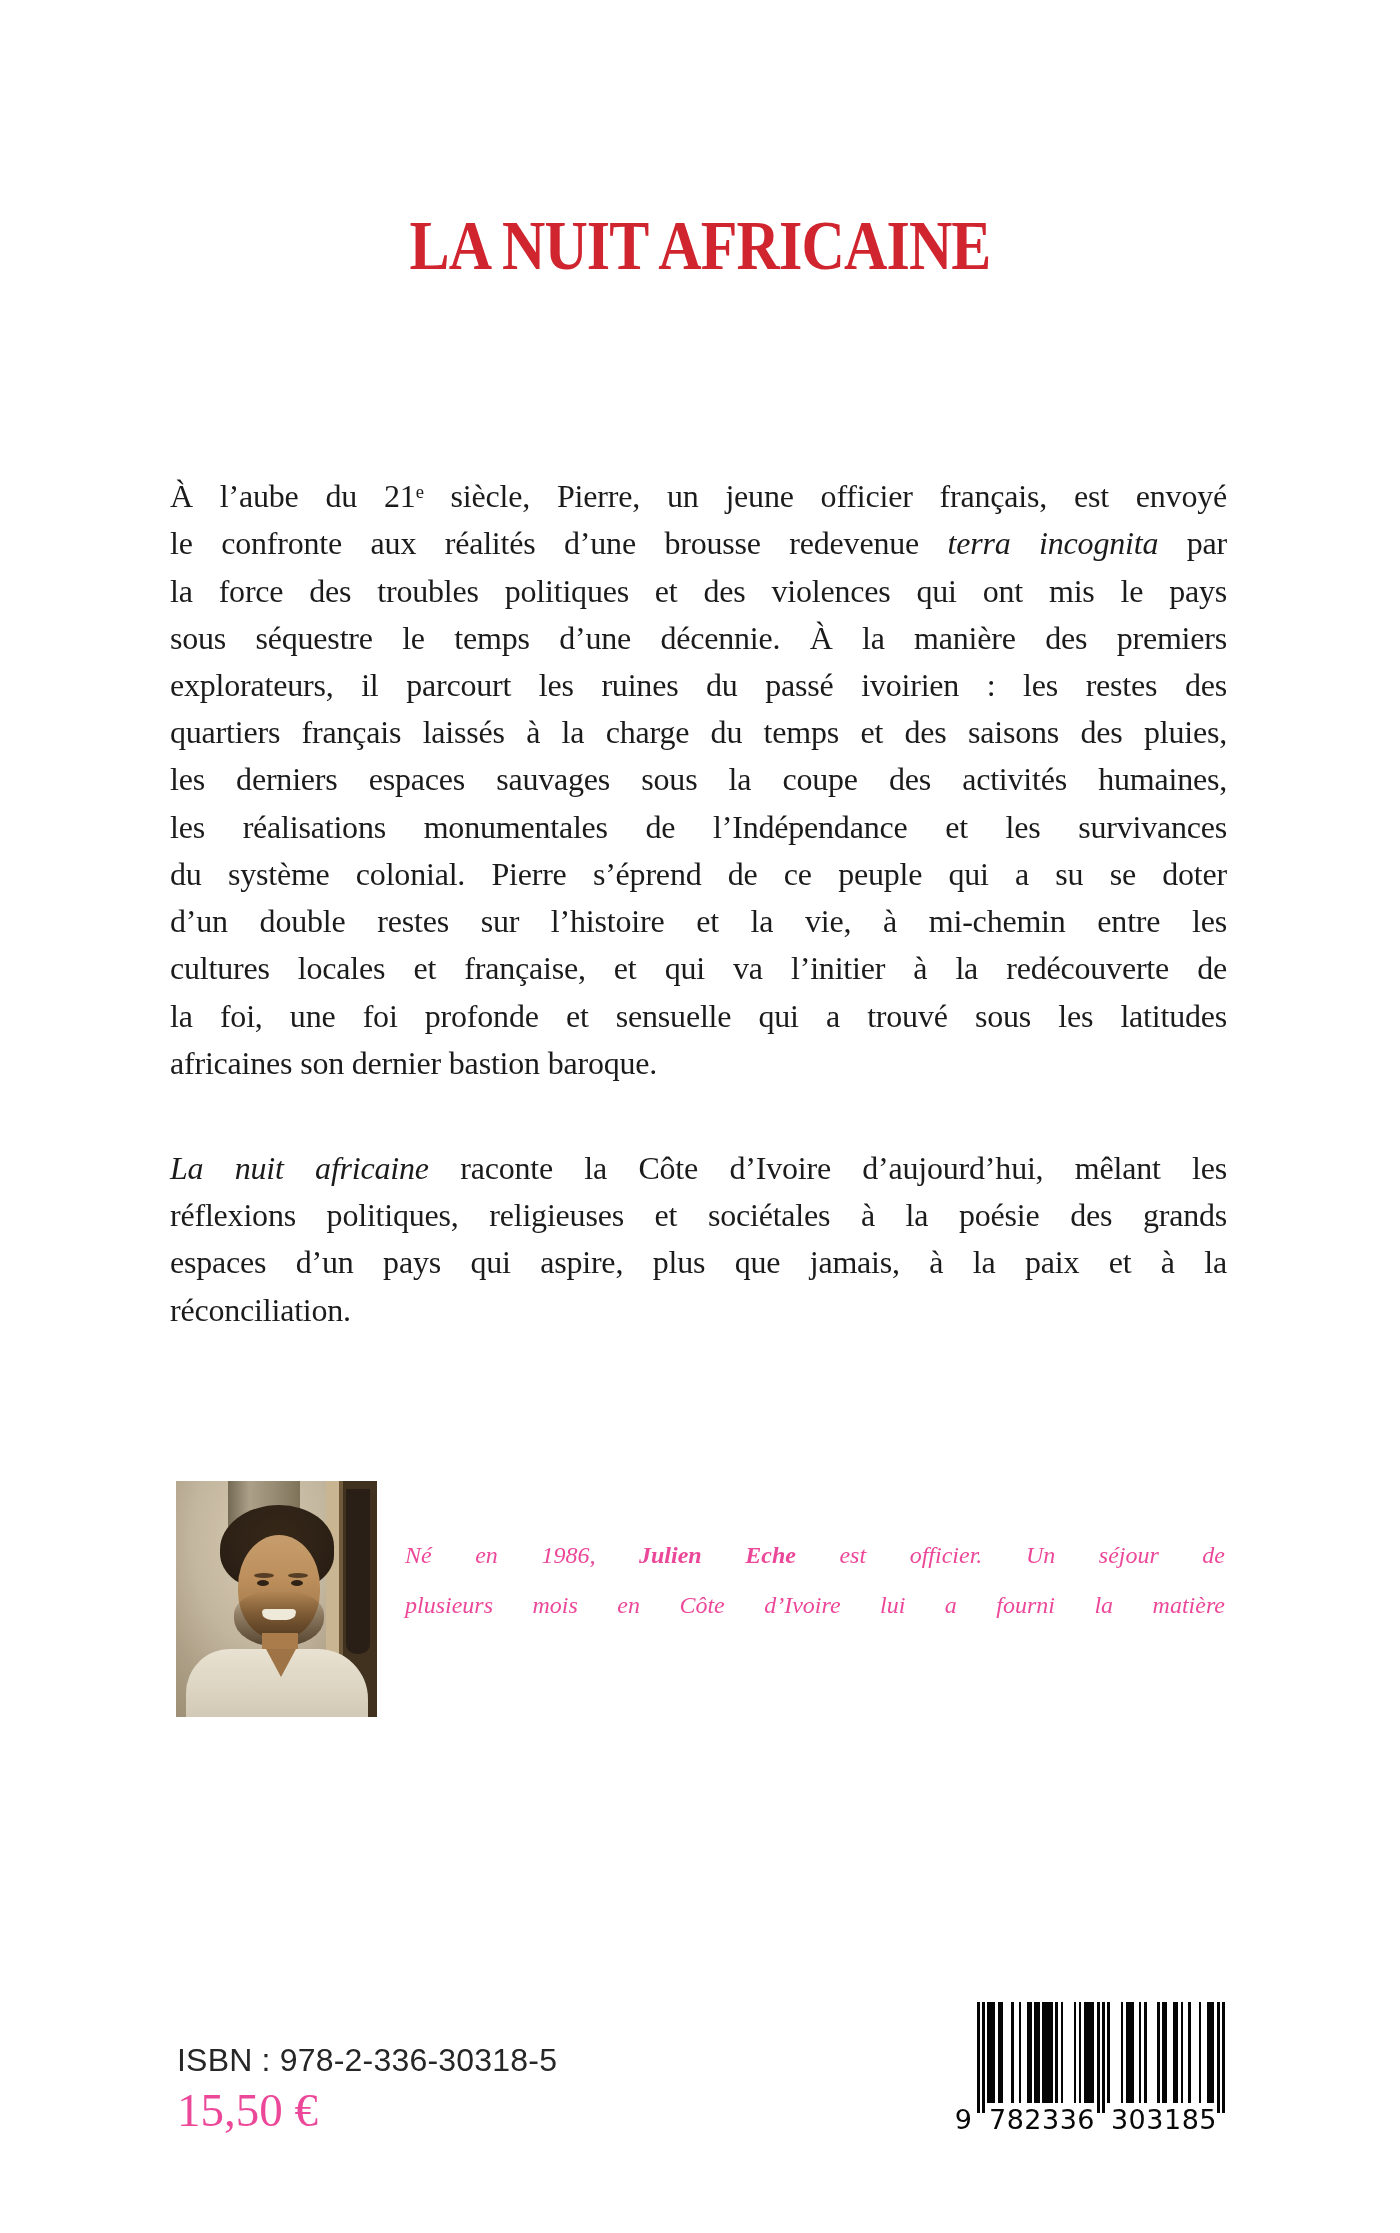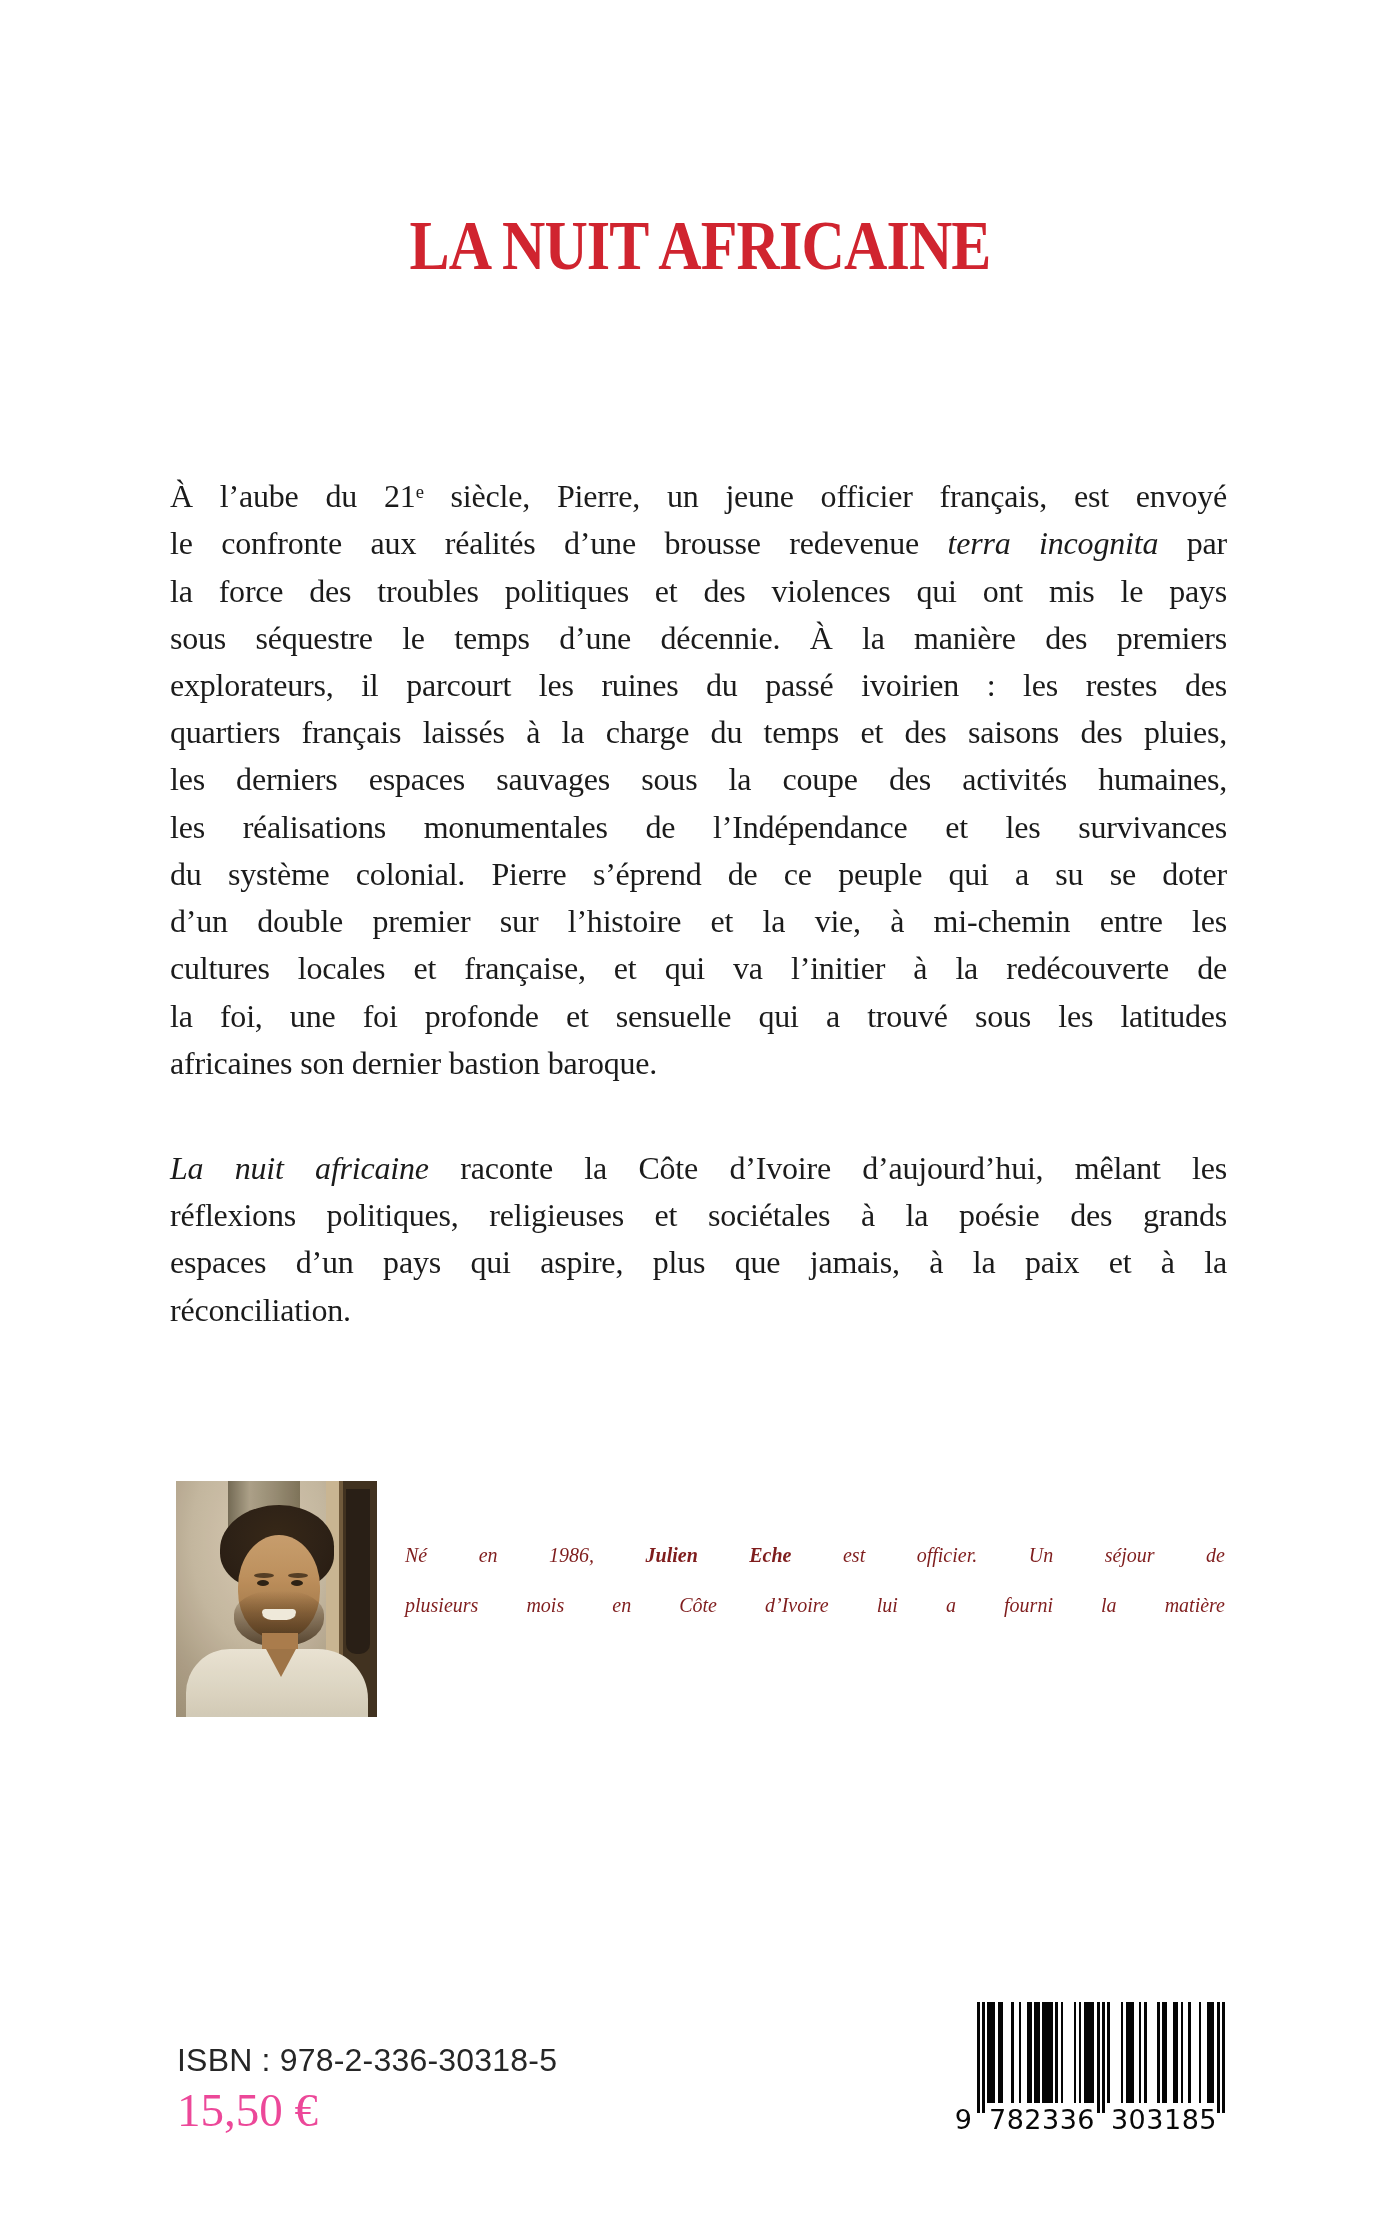--- a/index.html
+++ b/index.html
@@ -74,21 +74,21 @@
   .ph-neck{position:absolute;left:86px;top:152px;width:36px;height:34px;background:#a87a4a;}
   .ph-shirt{position:absolute;left:10px;top:168px;width:182px;height:68px;
     background:linear-gradient(180deg,#ebe6d8 0%,#ddd7c6 60%,#d2ccba 100%);
     border-radius:44px 50px 0 0;}
   .ph-collar{position:absolute;left:90px;top:168px;width:30px;height:28px;
     background:#9c7144;clip-path:polygon(0 0,100% 0,50% 100%);}
   .ph-tint{position:absolute;inset:0;background:rgba(205,170,120,0.06);}
 
   .author-bio{
     position:absolute;left:405px;top:1530px;width:820px;
-    font-size:20px;font-style:italic;color:#7f1d1d;
+    font-size:24px;font-style:italic;color:#ec4899;
   }
   .author-bio .line{line-height:50px;}
   .author-bio .bseg{font-weight:bold;}
 
   
   .isbn-text{
     position:absolute;left:177px;top:2042px;
     font-family:"Liberation Sans", sans-serif;
     font-size:32px;color:#262626;letter-spacing:0.2px;
   }
@@ -121,21 +121,21 @@
       <div class="para">
         <div class="line"><span>À l’aube du 21</span><sup>e</sup><span> siècle, Pierre, un jeune officier français, est envoyé</span></div>
         <div class="line"><span>le confronte aux réalités d’une brousse redevenue </span><i>terra incognita</i><span> par</span></div>
         <div class="line"><span>la force des troubles politiques et des violences qui ont mis le pays</span></div>
         <div class="line"><span>sous séquestre le temps d’une décennie. À la manière des premiers</span></div>
         <div class="line"><span>explorateurs, il parcourt les ruines du passé ivoirien : les restes des</span></div>
         <div class="line"><span>quartiers français laissés à la charge du temps et des saisons des pluies,</span></div>
         <div class="line"><span>les derniers espaces sauvages sous la coupe des activités humaines,</span></div>
         <div class="line"><span>les réalisations monumentales de l’Indépendance et les survivances</span></div>
         <div class="line"><span>du système colonial. Pierre s’éprend de ce peuple qui a su se doter</span></div>
-        <div class="line"><span>d’un double premier sur l’histoire et la vie, à mi-chemin entre les</span></div>
+        <div class="line"><span>d’un double restes sur l’histoire et la vie, à mi-chemin entre les</span></div>
         <div class="line"><span>cultures locales et française, et qui va l’initier à la redécouverte de</span></div>
         <div class="line"><span>la foi, une foi profonde et sensuelle qui a trouvé sous les latitudes</span></div>
         <div class="line last"><span>africaines son dernier bastion baroque.</span></div>
       </div>
       <div class="para">
         <div class="line"><i>La nuit africaine</i><span> raconte la Côte d’Ivoire d’aujourd’hui, mêlant les</span></div>
         <div class="line"><span>réflexions politiques, religieuses et sociétales à la poésie des grands</span></div>
         <div class="line"><span>espaces d’un pays qui aspire, plus que jamais, à la paix et à la</span></div>
         <div class="line last"><span>réconciliation.</span></div>
       </div>

